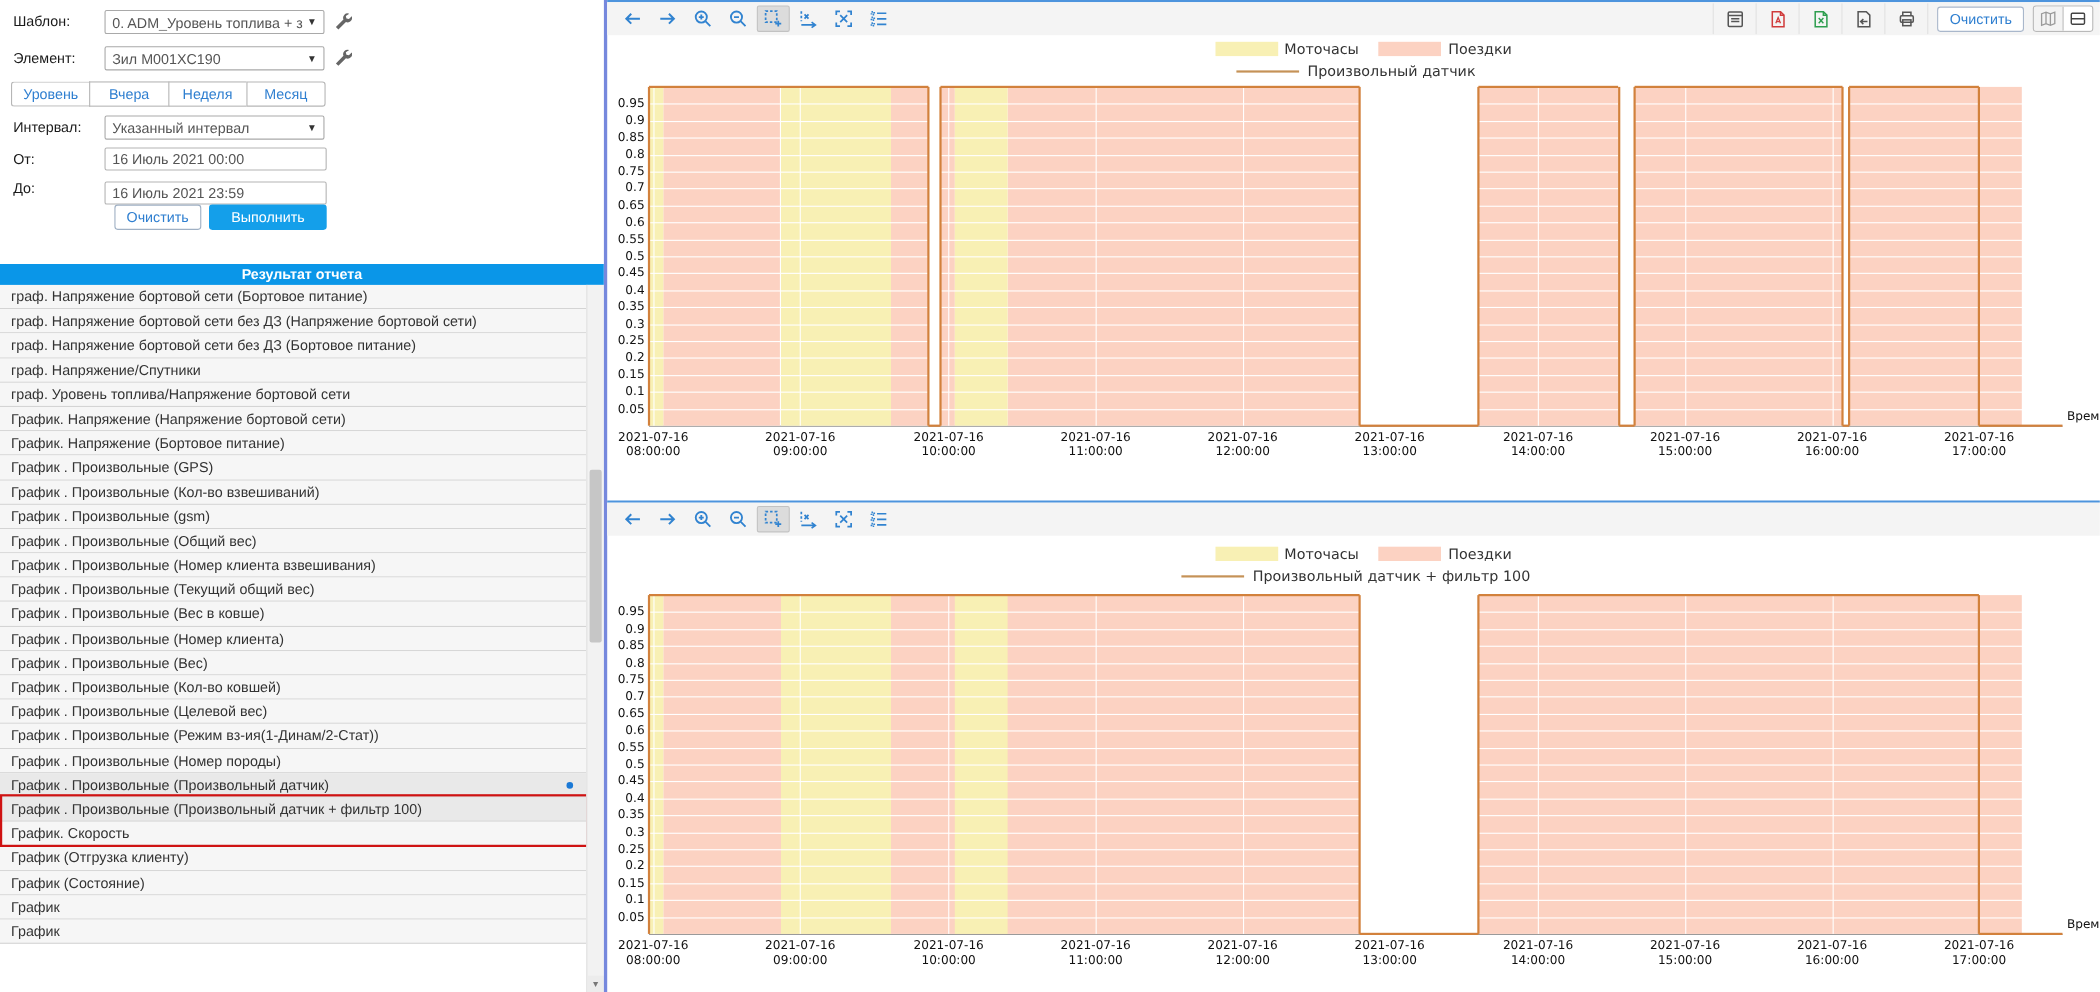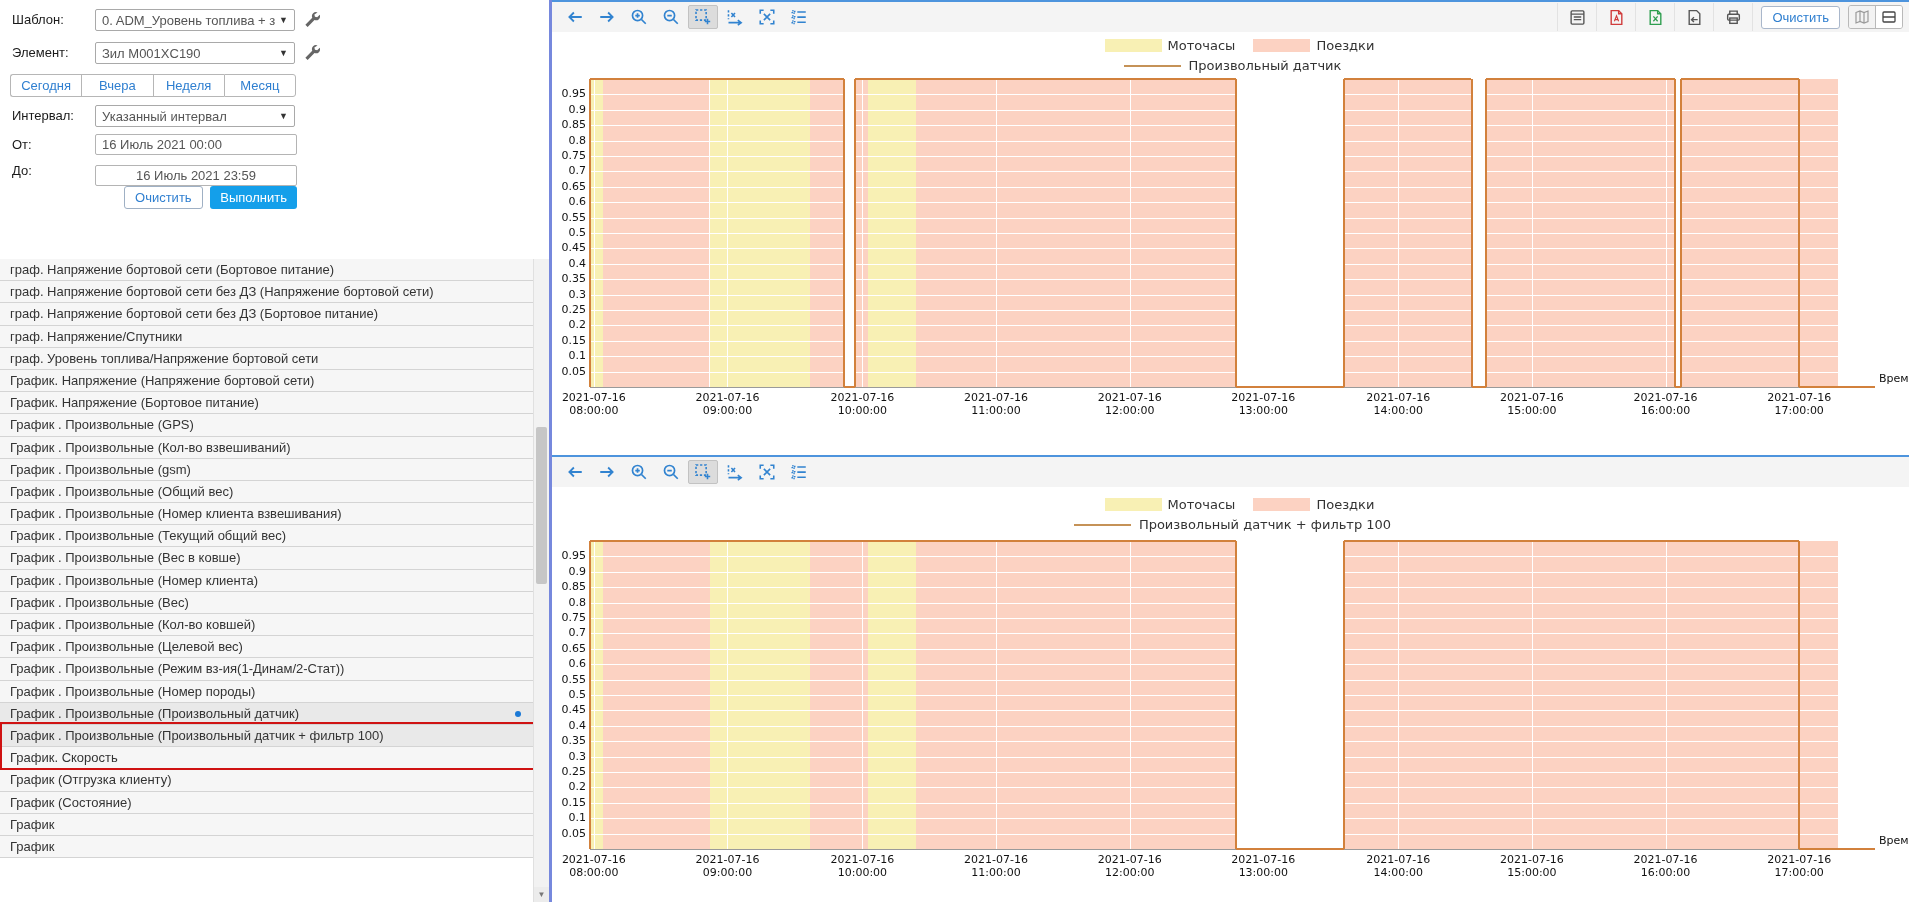--- a/index.html
+++ b/index.html
@@ -14,21 +14,21 @@
   .selectbox .val{flex:1;overflow:hidden;white-space:nowrap;}
   .selectbox .caret{font-size:9px;color:#333;margin-left:4px;}
   .wrench{position:absolute;left:302px;top:2px;width:18px;height:18px;cursor:pointer;}
   .quick{position:absolute;left:10px;top:74px;display:flex;width:286px;}
   .quick .qbtn{flex:1;height:21px;line-height:21px;text-align:center;color:#2f7fd0;background:#fff;border:1px solid #b6b6b6;border-right:none;cursor:pointer;}
   .quick .qbtn:first-child{border-radius:3px 0 0 3px;}
   .quick .qbtn:last-child{border-right:1px solid #b6b6b6;border-radius:0 3px 3px 0;}
   .txtinput{position:absolute;left:95px;width:202px;height:21px;border:1px solid #b4b4b4;border-radius:2px;color:#555;font-family:"Liberation Sans",sans-serif;font-size:13px;padding:0 6px;box-sizing:border-box;}
   .actions{position:absolute;left:0;top:186px;width:297px;text-align:right;}
   .btn-clear{display:inline-block;height:21px;line-height:21px;padding:0 10px;border:1px solid #9fb0c4;border-radius:3px;background:#fff;color:#2f7fd0;cursor:pointer;margin-right:4px;}
-  .btn-run{display:inline-block;height:23px;line-height:23px;padding:0 10px;border:none;border-radius:3px;background:#149fea;color:#fff;cursor:pointer;}
+  .btn-run{display:inline-block;height:23px;line-height:23px;padding:0 20px;border:none;border-radius:3px;background:#149fea;color:#fff;cursor:pointer;}
   .list-hdr{position:absolute;left:0;top:218px;width:549px;height:22px;line-height:22px;background:#e9e9e9;border-top:1px solid #d2d2d2;border-bottom:1px solid #d2d2d2;text-align:center;font-weight:bold;color:#222;box-sizing:border-box;}
   .result-hdr{position:absolute;left:0;top:240px;width:549px;height:19px;line-height:19px;background:#0a96e8;color:#fff;font-weight:bold;text-align:center;}
   .list{position:absolute;left:0;top:259px;width:533px;height:643px;overflow:hidden;}
   .list-row{position:relative;height:22.2px;line-height:22.2px;background:#f6f6f6;border-bottom:1px solid #d4d4d4;color:#333;padding-left:10px;box-sizing:border-box;white-space:nowrap;cursor:pointer;}
   .list-row.sel{background:#e9e9e9;}
   .dot{position:absolute;right:12px;top:8px;width:6px;height:6px;border-radius:50%;background:#1b79d6;}
   .red-box{position:absolute;left:0;top:722px;width:531px;height:44px;border:2px solid #cf1212;pointer-events:none;}
   .vscroll{position:absolute;left:533px;top:259px;width:16px;height:643px;background:#f2f2f2;border-left:1px solid #e0e0e0;box-sizing:border-box;}
   .vthumb{position:absolute;left:2px;top:168px;width:11px;height:157px;background:#c6c6c6;border-radius:2px;cursor:pointer;}
   .varrow{position:absolute;left:0;bottom:0;width:15px;height:15px;background:#ececec;color:#777;font-size:8px;text-align:center;line-height:15px;cursor:pointer;}
@@ -89,45 +89,46 @@
           <span class="val">Зил M001XC190</span>
           <span class="caret">▼</span>
         </div>
         <span class="wrench">
           <svg width="18" height="18" viewBox="0 0 16 16">
               <path d="M13.8 2.2a3.6 3.6 0 0 0-4.7 4.7L3 13l2 2 6.1-6.1a3.6 3.6 0 0 0 4.7-4.7l-2.3 2.3-2-.5-.5-2z" fill="#666"></path>
             </svg>
         </span>
       </div>
       <div class="quick" id="quickRow">
-          <div class="qbtn">Сегодня</div>
+          <div class="qbtn">Уровень</div>
           <div class="qbtn">Вчера</div>
           <div class="qbtn">Неделя</div>
           <div class="qbtn">Месяц</div>
         </div>
       <div class="ctl-row" style="top:104px;width:549px;">
         <span class="ctl-label">Интервал:</span>
         <div class="selectbox" style="top:1px;">
           <span class="val">Указанный интервал</span>
           <span class="caret">▼</span>
         </div>
       </div>
       <div class="ctl-row" style="top:133px;width:549px;">
         <span class="ctl-label">От:</span>
         <input class="txtinput" style="top: 1px;" value="16 Июль 2021 00:00">
       </div>
       <div class="ctl-row" style="top:159px;width:549px;">
         <span class="ctl-label">До:</span>
-        <input class="txtinput" style="top: 6px; text-align: center;" value="16 Июль 2021 23:59">
+        <input class="txtinput" style="top: 6px;" value="16 Июль 2021 23:59">
       </div>
       <div class="actions">
         <span class="btn-clear">Очистить</span>
         <span class="btn-run">Выполнить</span>
       </div>
     </div>
+    <div class="result-hdr">Результат отчета</div>
     <div class="list" id="list">
         <div class="list-row"><span>граф. Напряжение бортовой сети (Бортовое питание)</span></div>
         <div class="list-row"><span>граф. Напряжение бортовой сети без ДЗ (Напряжение бортовой сети)</span></div>
         <div class="list-row"><span>граф. Напряжение бортовой сети без ДЗ (Бортовое питание)</span></div>
         <div class="list-row"><span>граф. Напряжение/Спутники</span></div>
         <div class="list-row"><span>граф. Уровень топлива/Напряжение бортовой сети</span></div>
         <div class="list-row"><span>График. Напряжение (Напряжение бортовой сети)</span></div>
         <div class="list-row"><span>График. Напряжение (Бортовое питание)</span></div>
         <div class="list-row"><span>График . Произвольные (GPS)</span></div>
         <div class="list-row"><span>График . Произвольные (Кол-во взвешиваний)</span></div>

